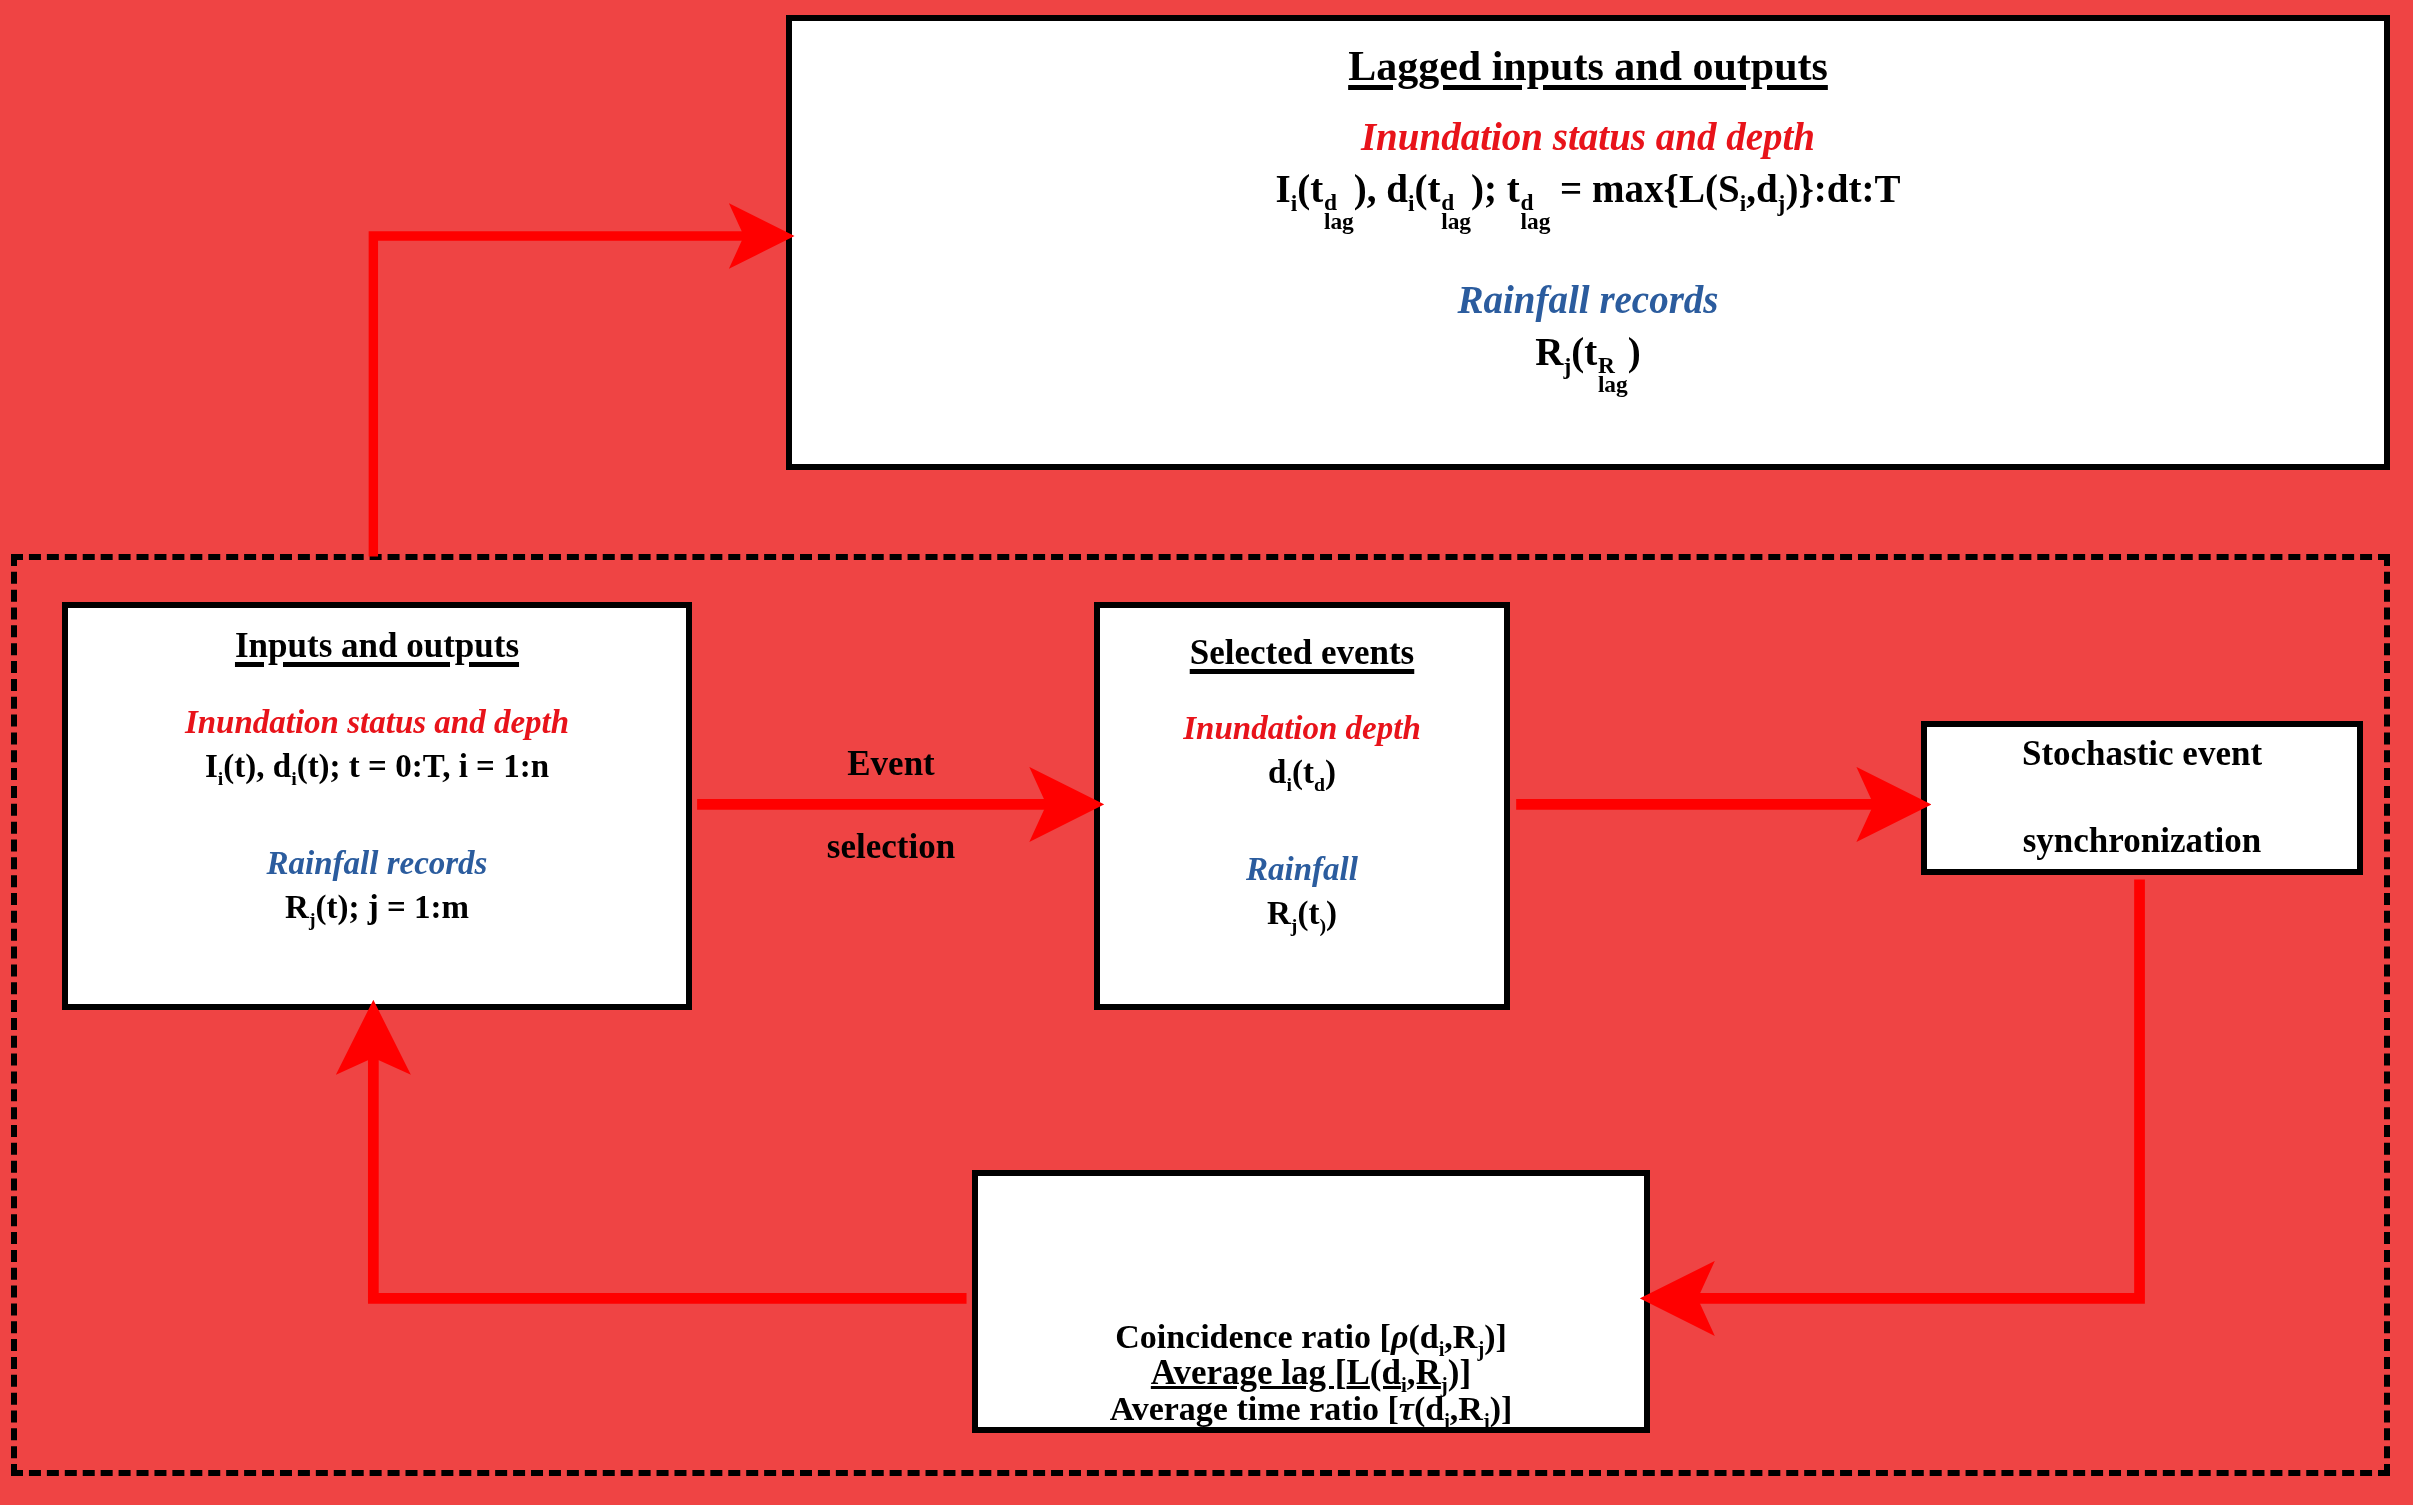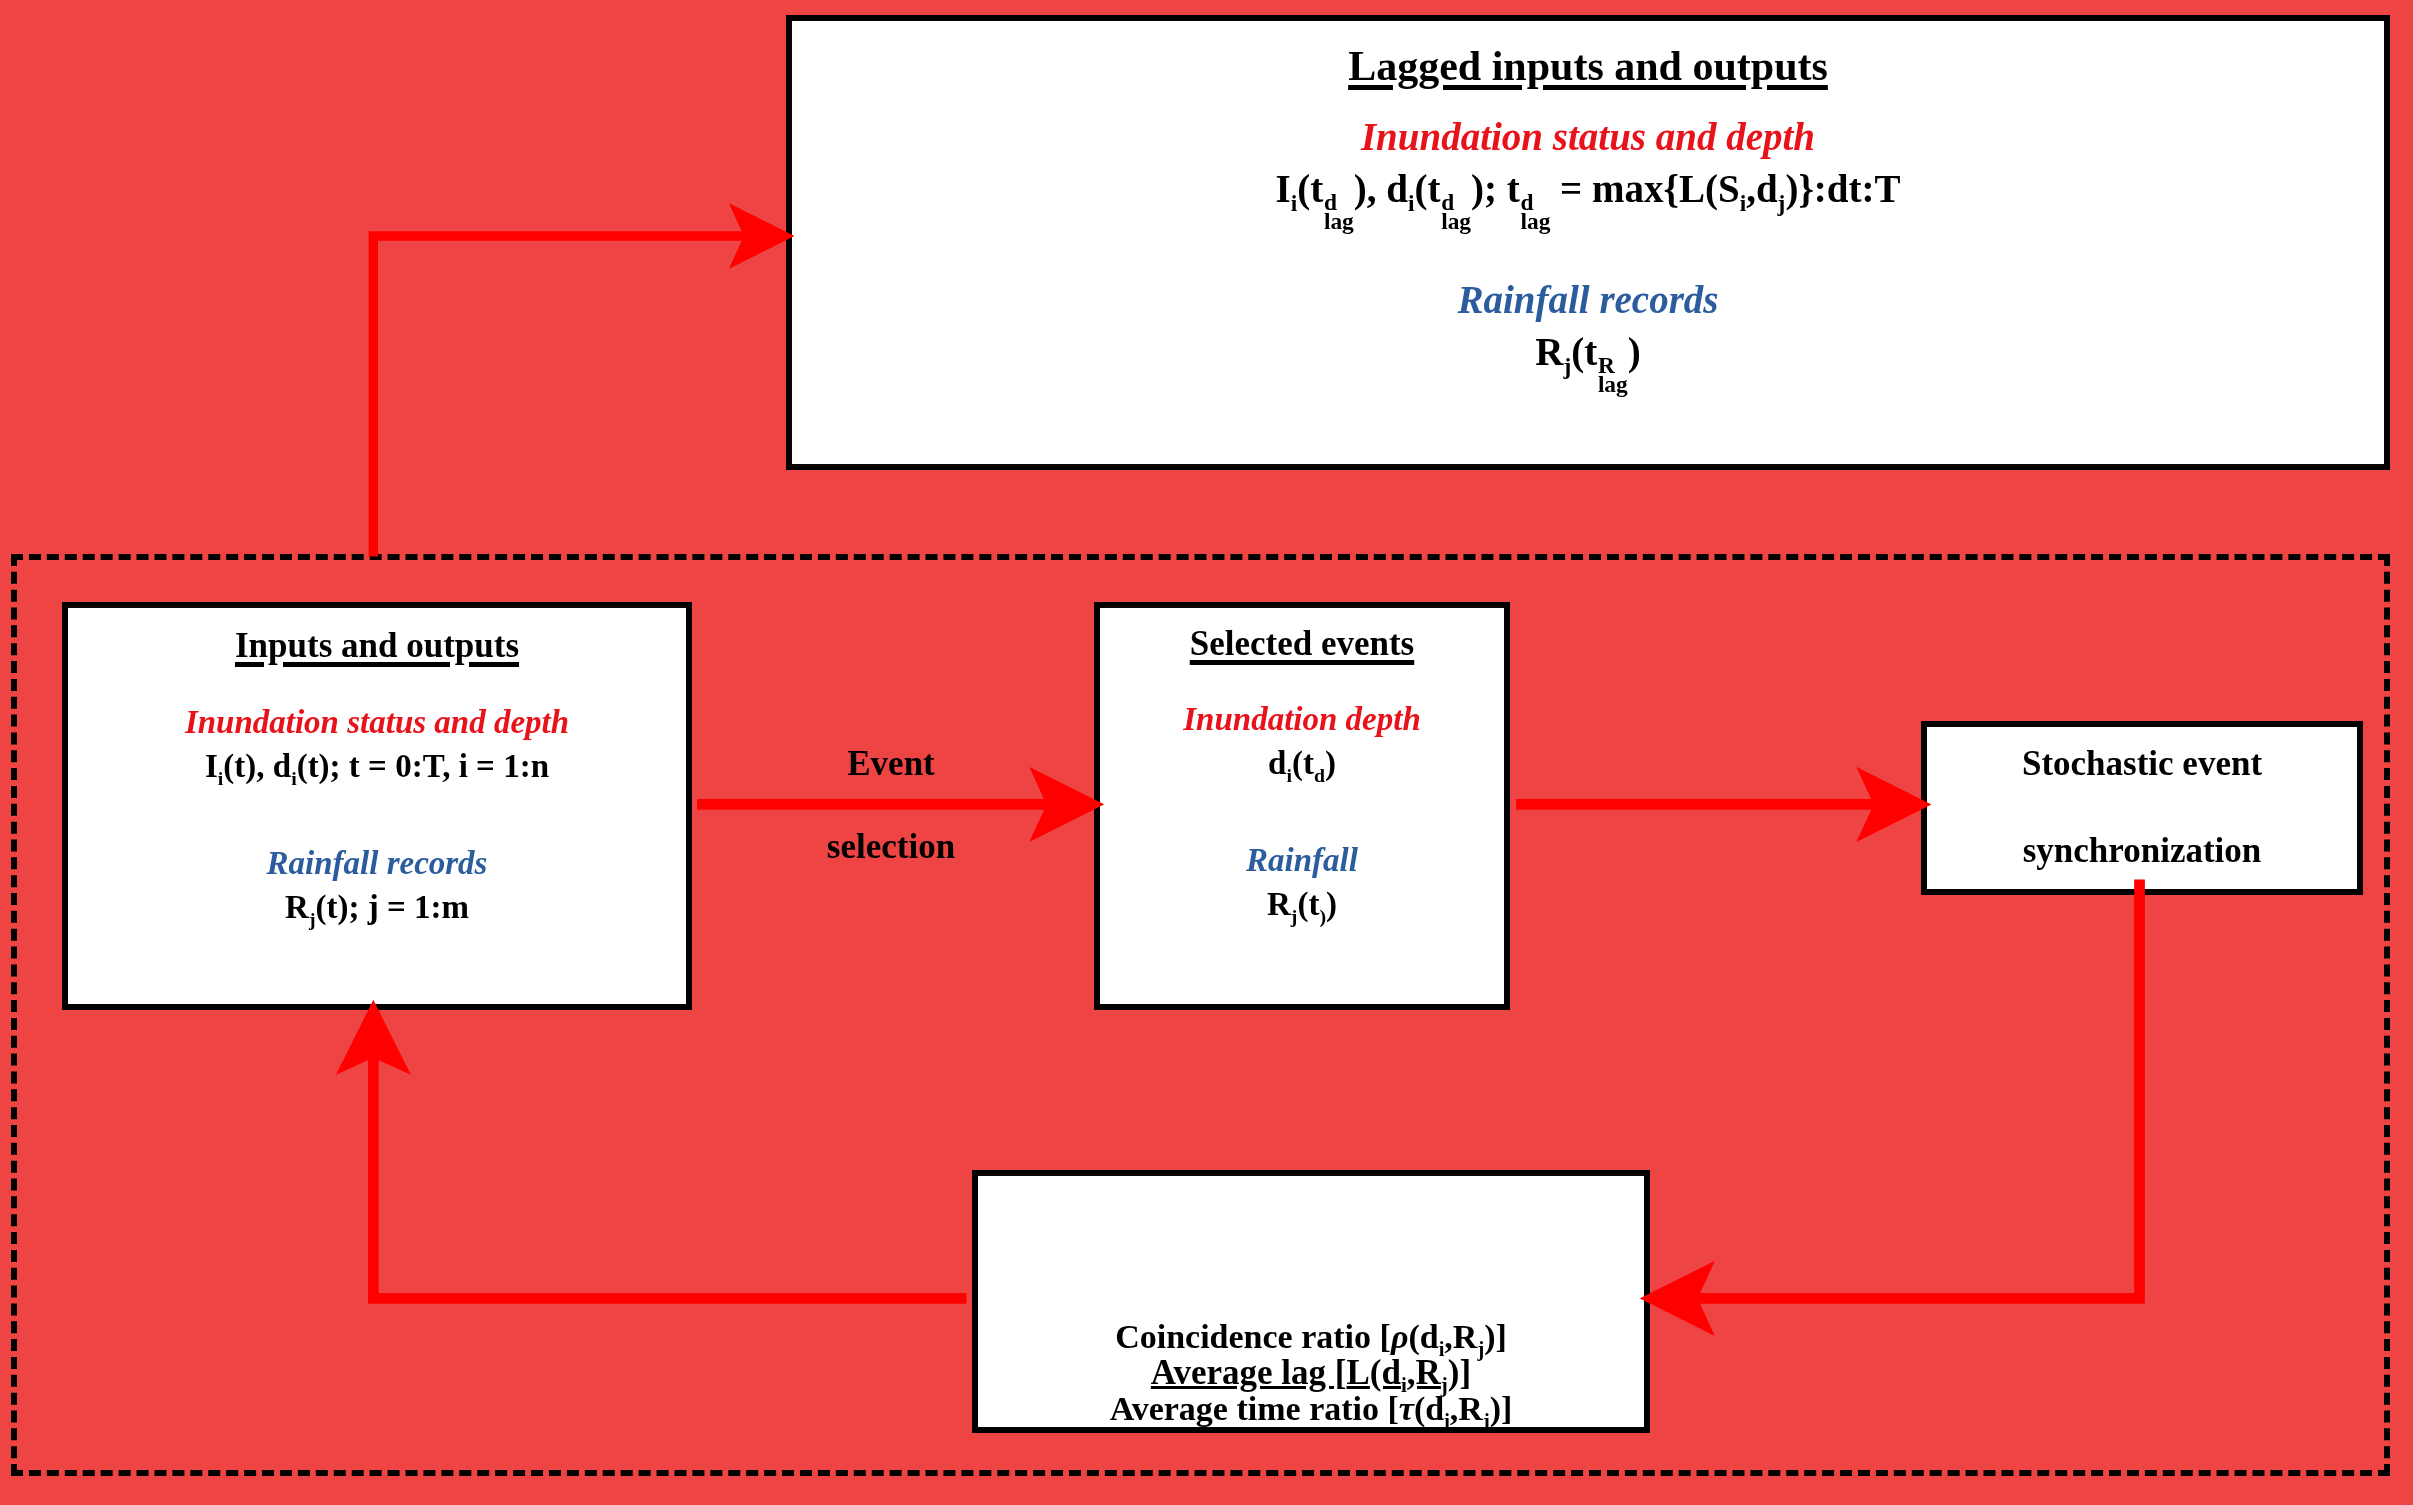--- a/index.html
+++ b/index.html
@@ -154,38 +154,38 @@
       <span>I</span><sub>i</sub><span>(t), d</span><sub>i</sub><span>(t); t = 0:T, i = 1:n</span>
     </div>
 
     <div class="sub-blue" style="font-size:33px; margin-top:62px;">Rainfall records</div>
 
     <div class="formula" style="font-size:33px; margin-top:9.4px;">
       <span>R</span><sub>j</sub><span>(t); j = 1:m</span>
     </div>
   </div>
 
-  <div class="box" style="left:1094px; top:602px; width:416px; height:408px; justify-content:flex-start; padding-top:15px;">
+  <div class="box" style="left:1094px; top:602px; width:416px; height:408px; justify-content:flex-start; padding-top:24px;">
 
     <div class="hdr" style="font-size:35px; margin-top:2.7px;">Selected events</div>
 
     <div class="sub-red" style="font-size:33px; margin-top:40px;">Inundation depth</div>
 
     <div class="formula" style="font-size:33px; margin-top:9.4px;">
       <span>d</span><sub>i</sub><span>(t</span><sub>d</sub><span>)</span>
     </div>
 
     <div class="sub-blue" style="font-size:33px; margin-top:62px;text-align:right;">Rainfall</div>
 
     <div class="formula" style="font-size:33px; margin-top:9.4px;">
       <span>R</span><sub>j</sub><span>(t</span><sub>)</sub><span>)</span>
     </div>
   </div>
 
-  <div class="box" style="left:1921px; top:721px; width:442px; height:174px;gap:40px;">
+  <div class="box" style="left:1921px; top:721px; width:442px; height:154px;gap:40px;">
     <div class="plainbold" style="font-size:35px;">Stochastic event</div>
     <div class="plainbold" style="font-size:35px; margin-top:6.7px;">synchronization</div>
   </div>
 
   <div class="box" style="left:972px; top:1170px; width:678px; height:263px; justify-content:flex-end;">
 
     <div class="metric" style="font-size:34px;">
       <span>Coincidence ratio [</span><span class="italicsym">ρ</span><span>(d</span><sub>i</sub><span>,R</span><sub>j</sub><span>)]</span>
     </div>
 

